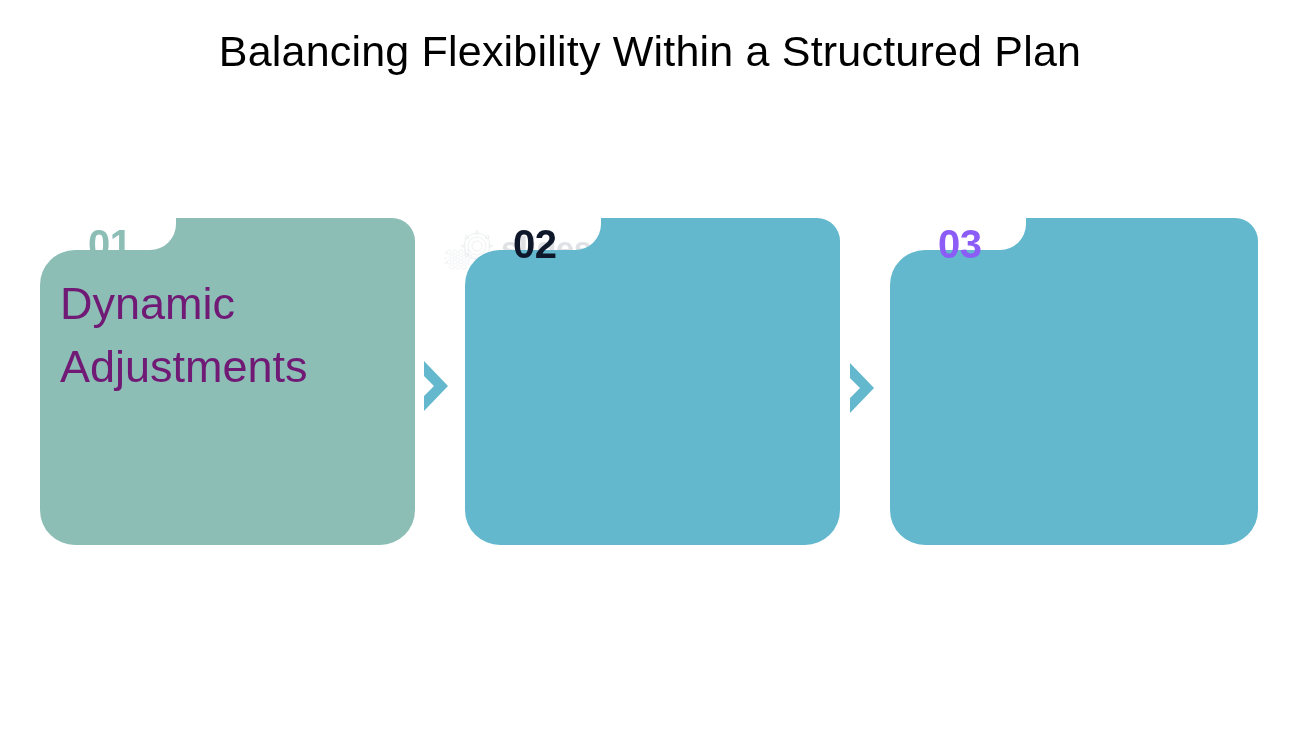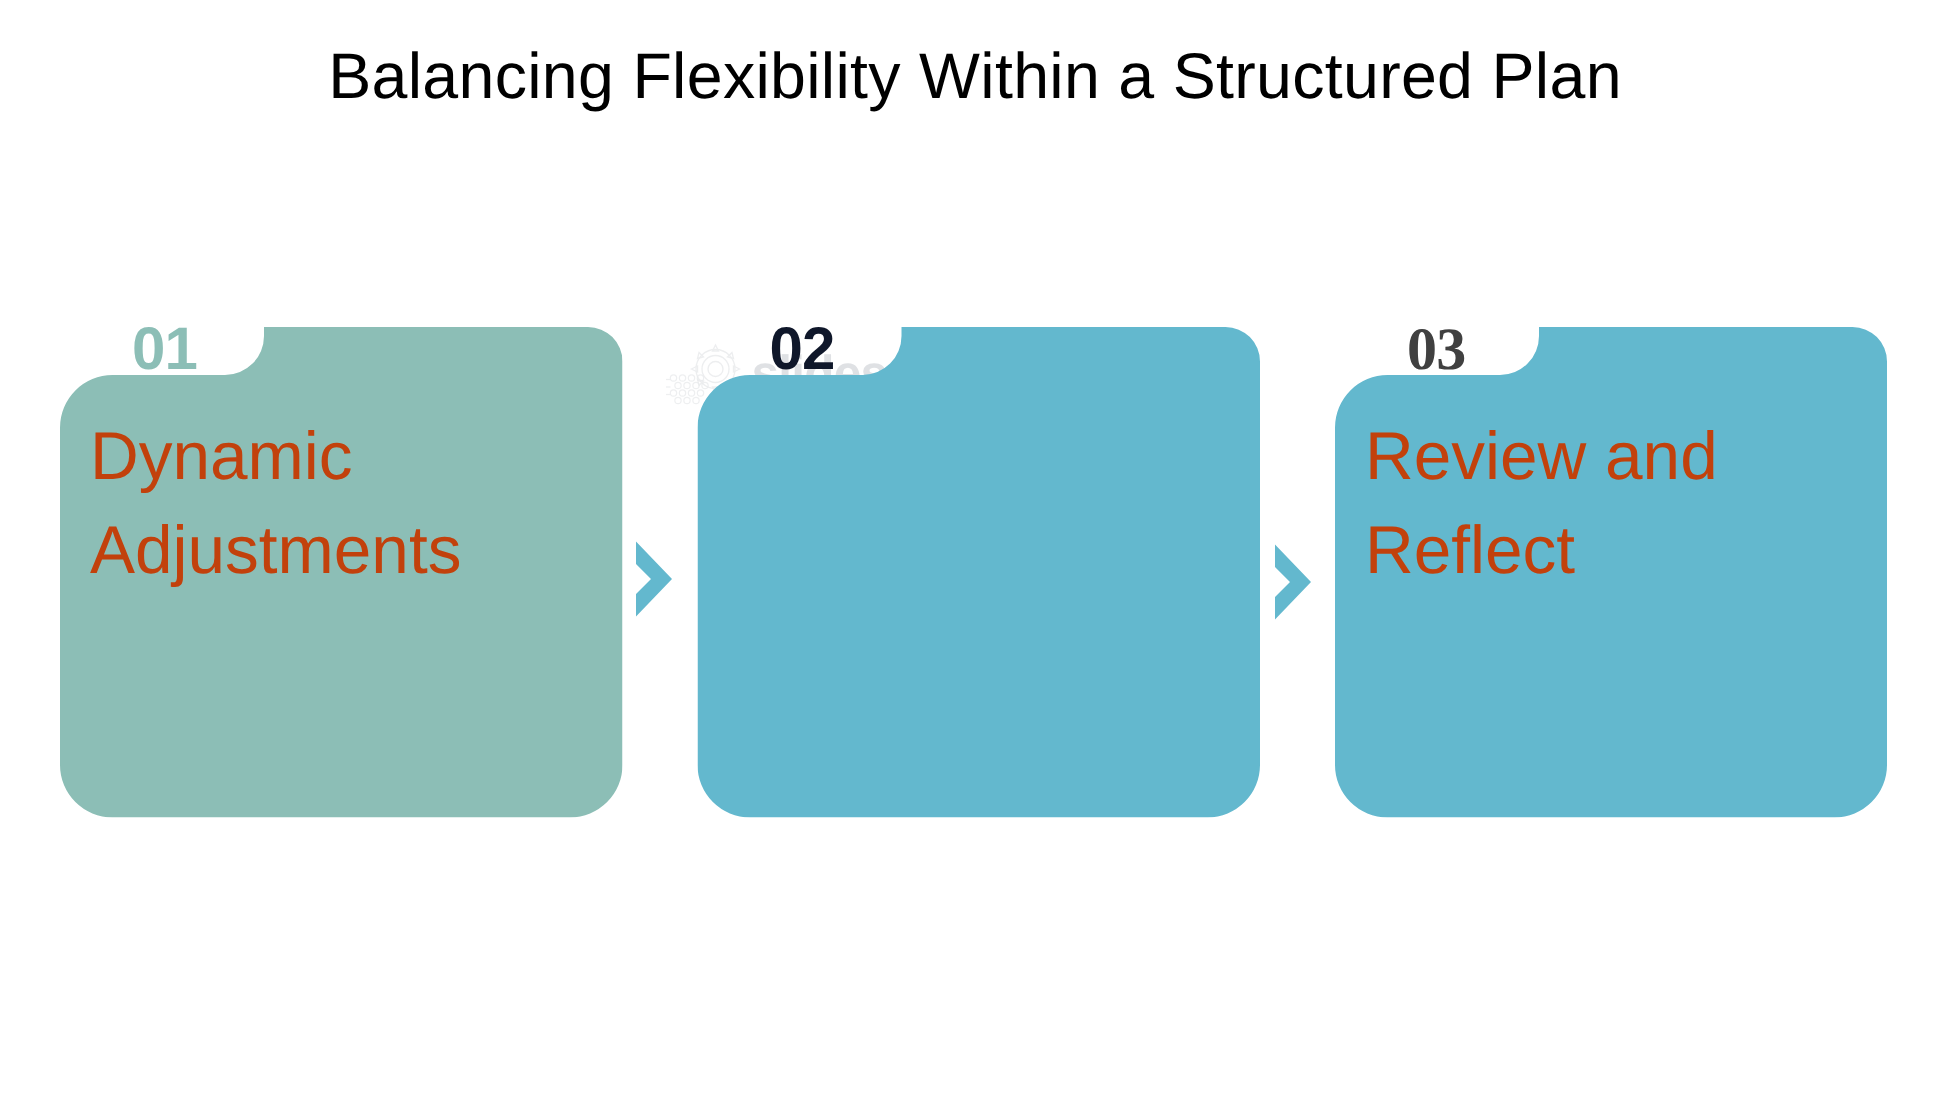--- a/index.html
+++ b/index.html
@@ -94,41 +94,41 @@
     position: absolute;
     left: 0;
     top: 0;
     width: 100%;
     height: 100%;
     display: block;
   }
 
   .card-number {
     position: absolute;
-    top: 0;
+    top: 11px;
     left: 48px;
     font-size: 40px;
     line-height: 46px;
     font-weight: 700;
     letter-spacing: -0.5px;
     z-index: 3;
   }
   .card-1 .card-number { color: #8cbeb6; }
   .card-2 .card-number { color: #0f172a; }
-  .card-3 .card-number { color: #404040; font-family: Liberation Serif, serif; }
+  .card-3 .card-number { color: #8b5cf6; }
 
   .card-label {
     position: absolute;
     left: 20px;
     top: 62px;
     width: 345px;
     font-size: 45px;
     line-height: 63px;
     font-weight: 400;
-    color: #c2410c;
+    color: #701a75;
     z-index: 3;
     word-wrap: break-word;
   }
   .card-3 .card-label { width: 300px; }
 
   
   .chevron {
     position: absolute;
     width: 30px;
     height: 56px;
@@ -246,17 +246,16 @@
                  A35 35 0 0 1 333 335
                  L35 335
                  A35 35 0 0 1 0 300
                  L0 75
                  A35 35 0 0 1 35 40
                  L110 40
                  A26 26 0 0 0 136 14
                  Z" fill="#63b8ce"></path>
       </svg>
       <div class="card-number">03</div>
-      <div class="card-label">Review and Reflect</div>
     </div>
 
   </div>
 </div>
 
 </body></html>

